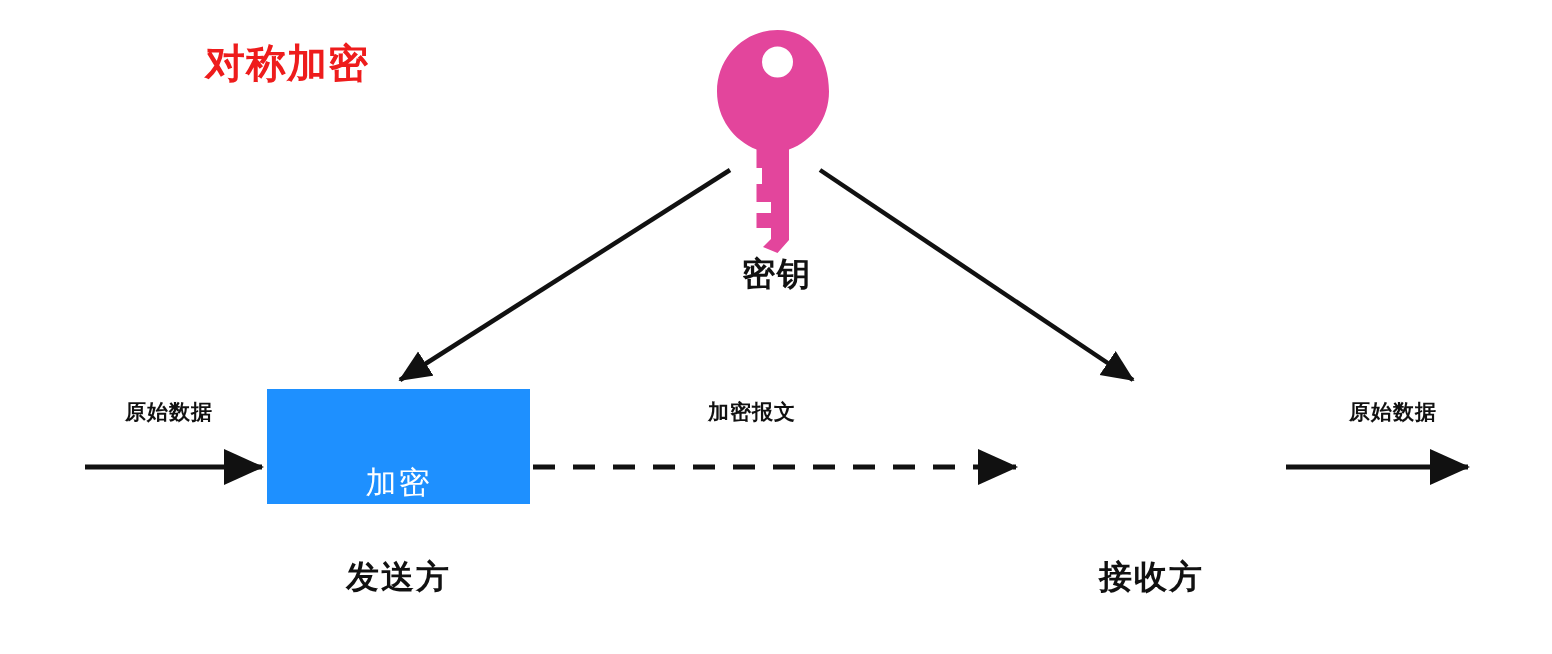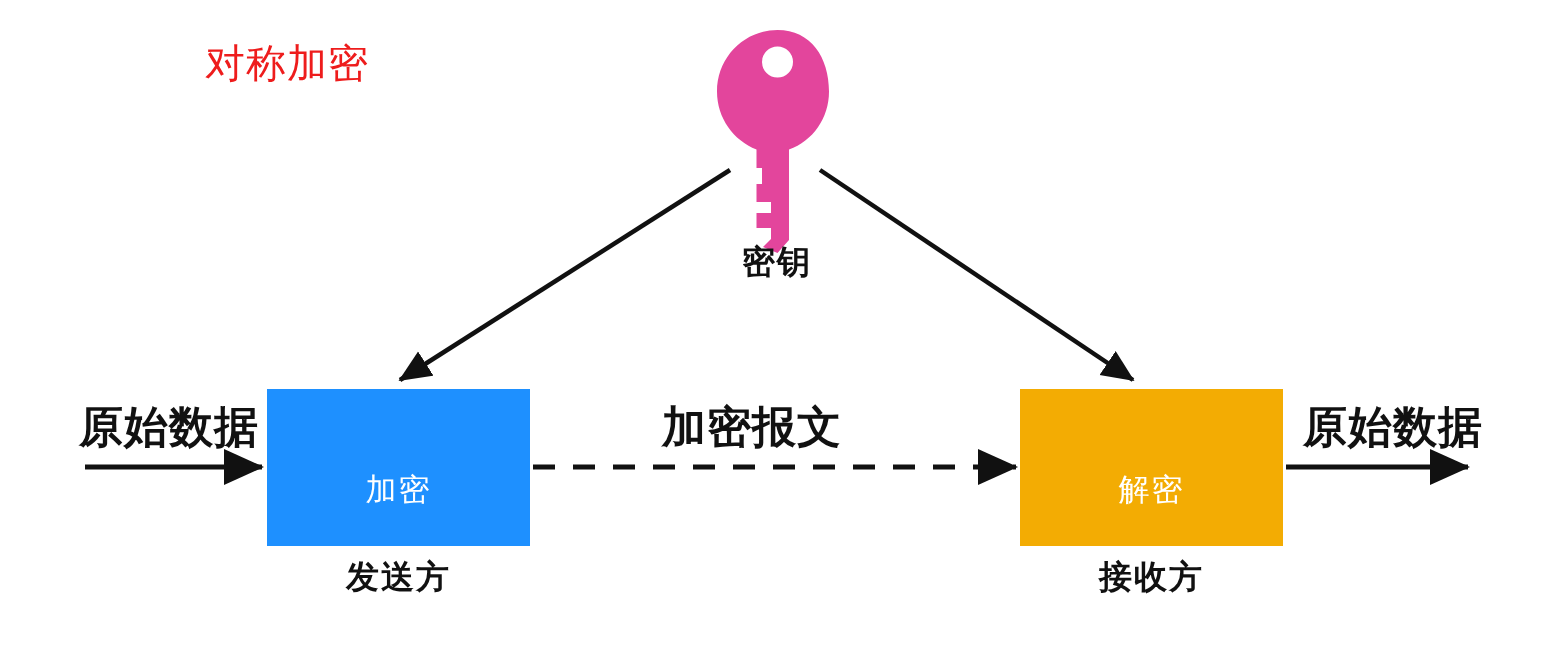--- a/index.html
+++ b/index.html
@@ -16,32 +16,32 @@
     height: 654px;
     background: #ffffff;
     overflow: hidden;
   }
   .abs { position: absolute; }
 
   #diagram-title {
     left: 205px;
     top: 36px;
     font-size: 40px;
-    font-weight: normal;
+    font-weight: bold;
     color: #EE1C1C;
     letter-spacing: 1px;
     white-space: nowrap;
   }
 
   .proc-box {
     width: 263px;
-    height: 157px;
+    height: 115px;
     top: 389px;
     display: flex;
-    align-items: center;
+    align-items: flex-end;
     justify-content: center;
   }
   #encrypt-box { left: 267px; background: #1E90FF; }
   #decrypt-box { left: 1020px; background: #F3AC03; }
   .proc-box-label {
     color: #ffffff;
     font-size: 31px;
     font-weight: normal;
     margin-top: 45px;
     letter-spacing: 2px;
@@ -55,34 +55,34 @@
     color: #111111;
     letter-spacing: 2px;
     width: 263px;
     text-align: center;
     white-space: nowrap;
   }
   #sender-label { left: 267px; }
   #receiver-label { left: 1020px; }
 
   .flow-label {
-    font-size: 44px;
+    font-size: 21px;
     font-weight: bold;
     color: #111111;
     letter-spacing: 1px;
     white-space: nowrap;
     text-align: center;
   }
   #input-data-label  { left: 64px;  top: 398px; width: 210px; }
   #output-data-label { left: 1288px; top: 398px; width: 210px; }
   #cipher-label      { left: 642px; top: 398px; width: 220px; }
 
   #key-label {
     left: 667px;
-    top: 240px;
+    top: 252px;
     width: 220px;
     font-size: 33px;
     font-weight: bold;
     color: #111111;
     letter-spacing: 2px;
     text-align: center;
     white-space: nowrap;
   }
 
   #svg-layer {
@@ -144,23 +144,20 @@
 
     <line x1="1286" y1="467" x2="1468" y2="467" stroke="#111111" stroke-width="5" marker-end="url(#arrowhead)"></line>
   </svg>
 
   <div class="abs" id="key-label">密钥</div>
 
   <div class="abs proc-box" id="encrypt-box">
     <span class="proc-box-label">加密</span>
   </div>
 
-  <div class="abs proc-box" id="decrypt-box">
-    <span class="proc-box-label">解密</span>
-  </div>
 
   <div class="abs party-label" id="receiver-label">接收方</div>
 
   <div class="abs party-label" id="sender-label">发送方</div>
 
   <div class="abs flow-label" id="input-data-label">原始数据</div>
 
   <div class="abs flow-label" id="cipher-label">加密报文</div>
 
   <div class="abs flow-label" id="output-data-label">原始数据</div>

